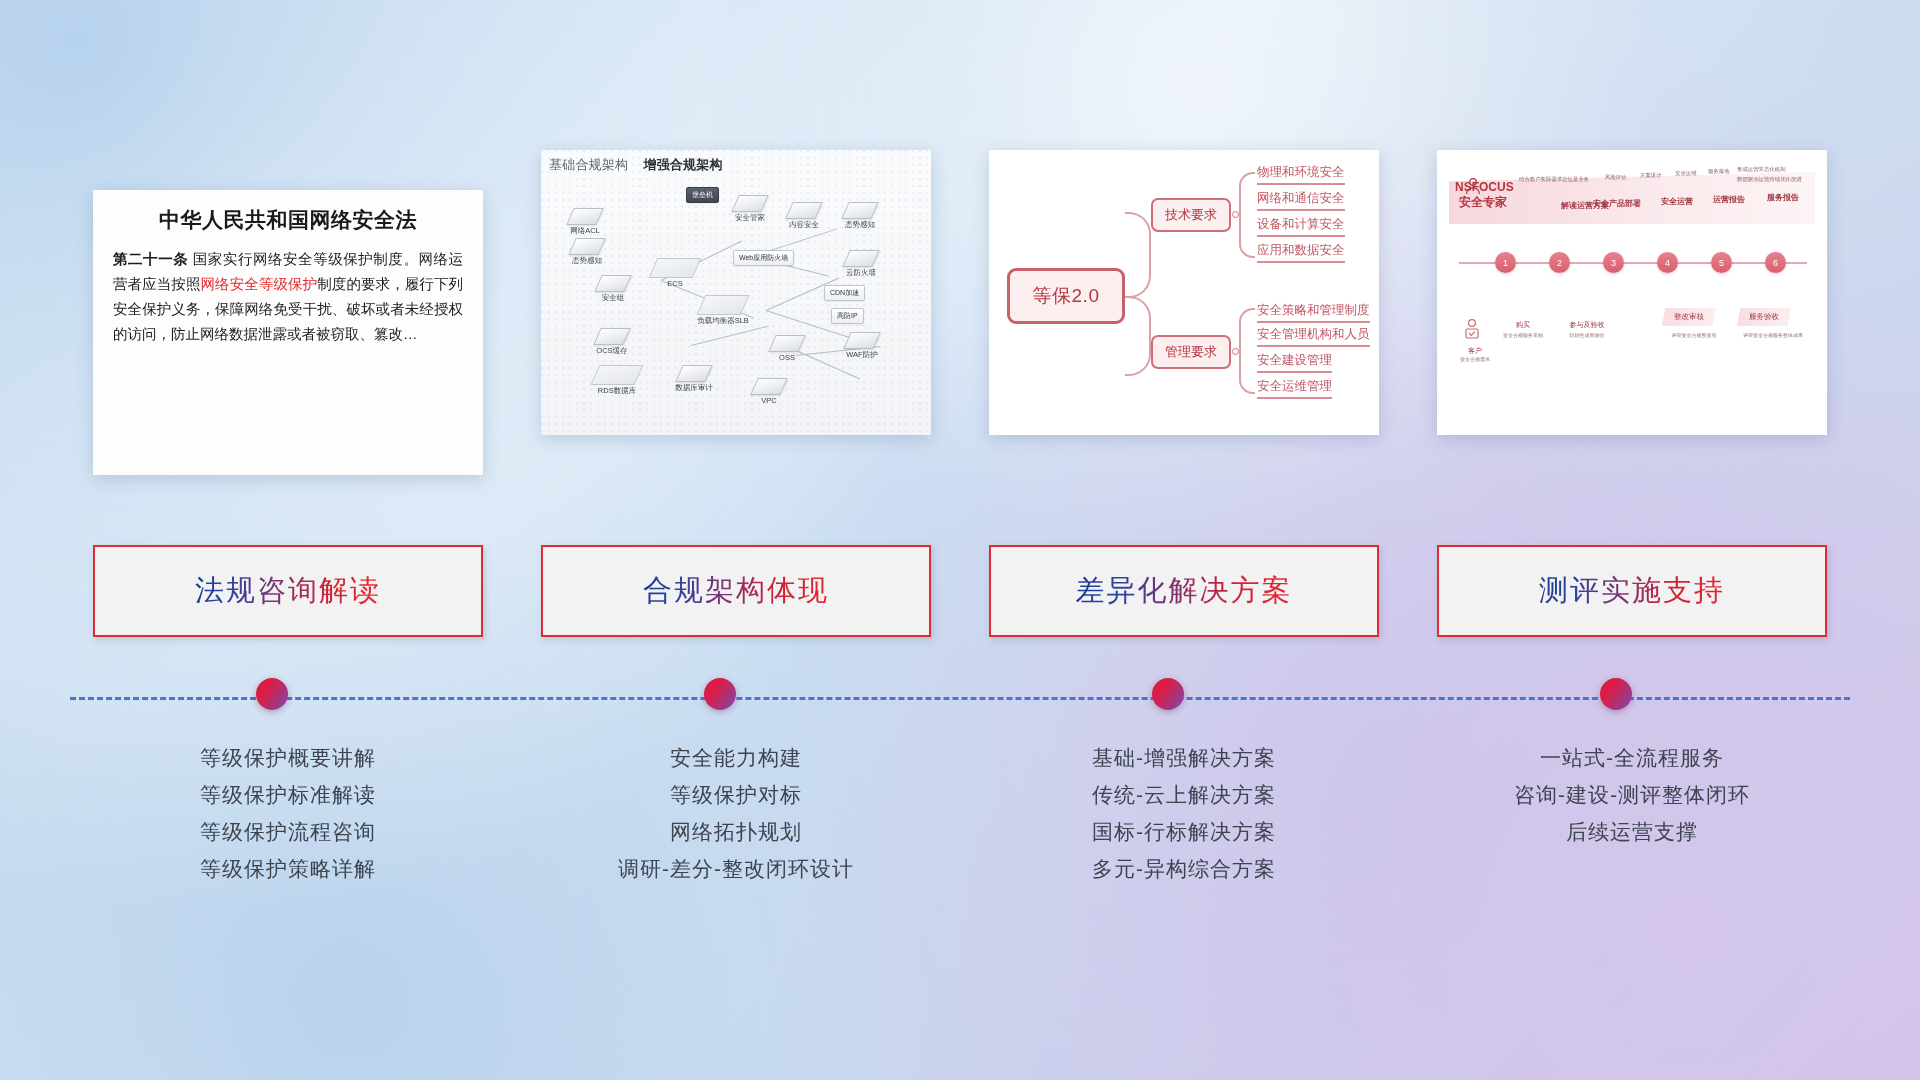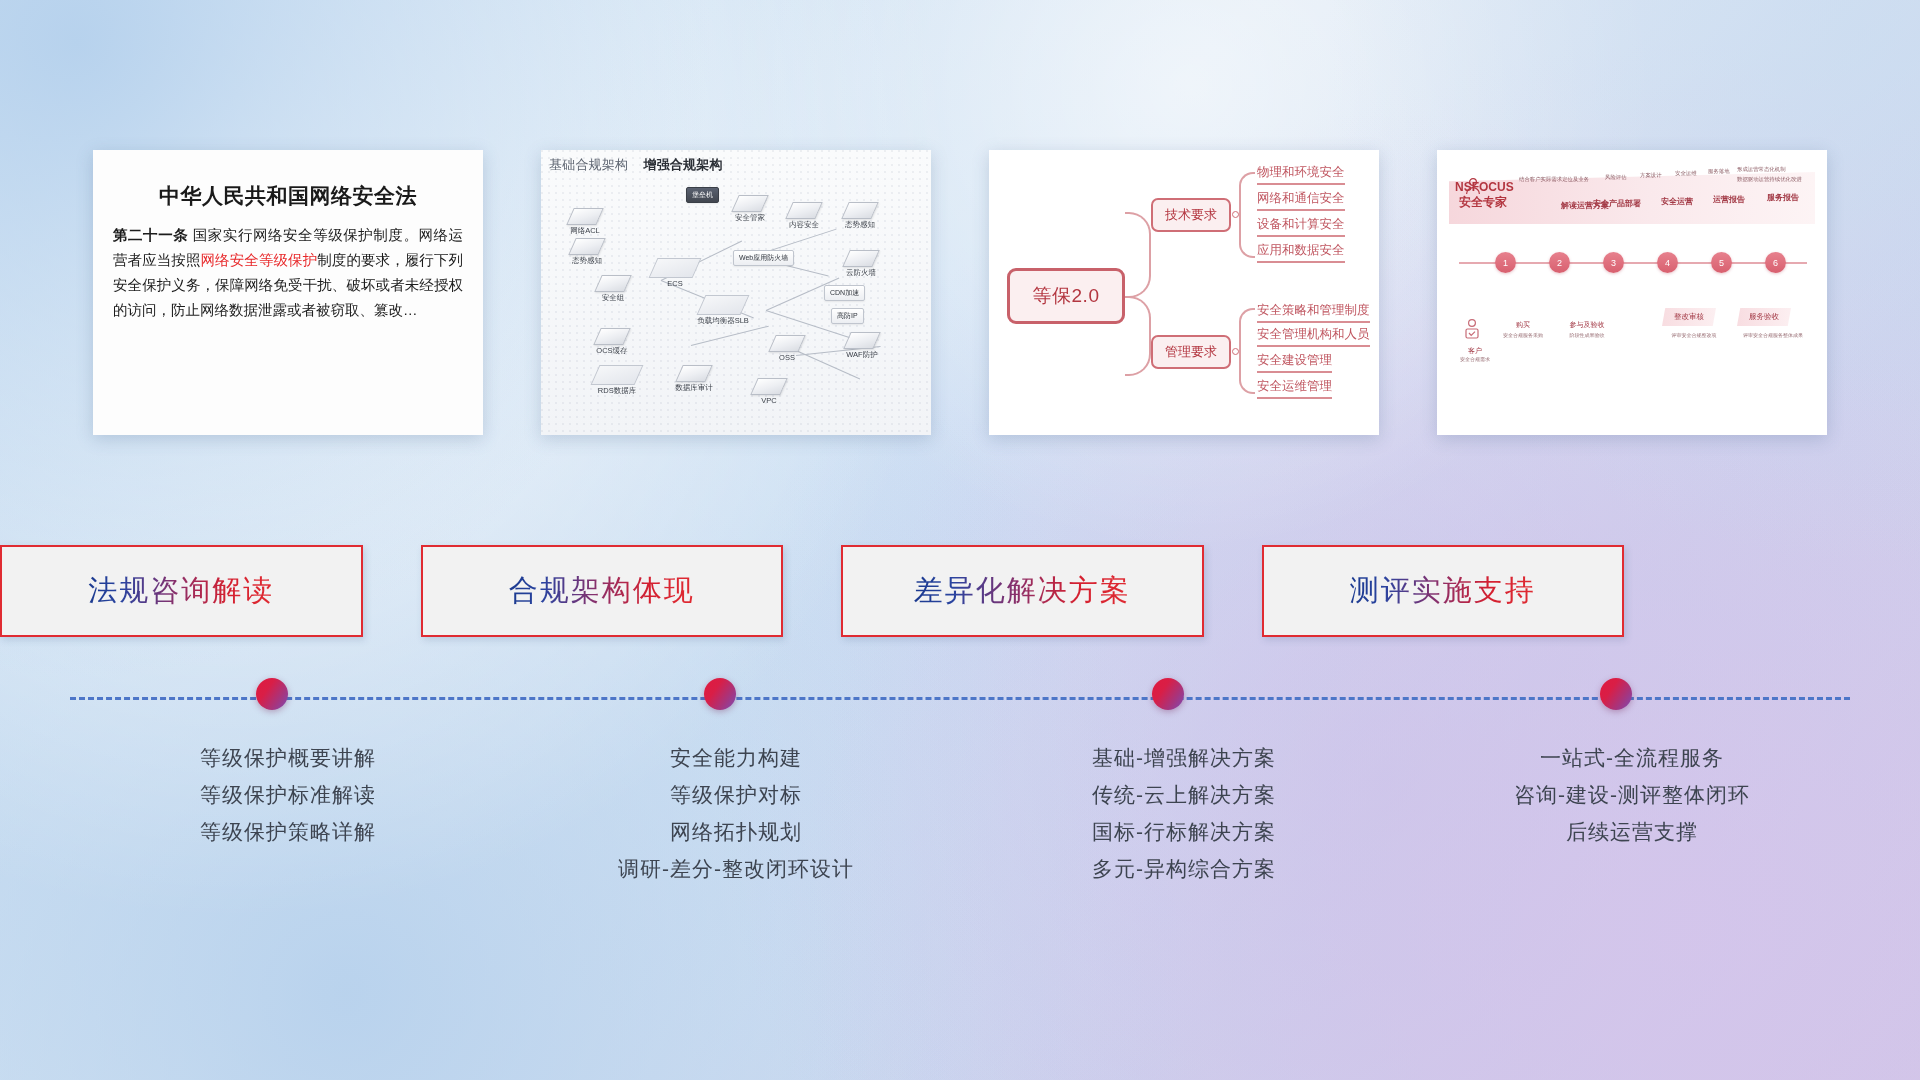--- a/index.html
+++ b/index.html
@@ -47,21 +47,21 @@
   .card {
     width: 390px;
     height: 285px;
     background: #fdfdfd;
     box-shadow: 0 4px 16px rgba(60,90,130,0.22);
     overflow: hidden;
     position: relative;
   }
 
   
-  .law-card { padding: 32px 20px 10px 20px; }
+  .law-card { padding: 16px 20px 10px 20px; margin-top: 40px; }
   .law-title {
     text-align: center;
     font-size: 21px;
     font-weight: bold;
     color: #1a1a1a;
     margin-bottom: 13px;
     letter-spacing: .5px;
   }
   .law-p {
     font-size: 14.5px;
@@ -234,21 +234,21 @@
     background: linear-gradient(90deg,#f8dde1,#fceff1);
     clip-path: polygon(6% 0, 100% 0, 94% 100%, 0 100%);
     padding: 4px 12px;
     font-size: 7.5px; color: #a33a46; white-space: nowrap;
     text-align: center;
   }
 
   
   .btn-row {
     position: absolute;
-    top: 545px; left: 0; width: 1624px;
+    top: 545px; left: 0; width: 1920px;
     display: flex; justify-content: center; gap: 58px;
     z-index: 3;
   }
   .pill {
     width: 390px; height: 92px;
     background: #f2f2f2;
     border: 2px solid #e02b32;
     display: flex; align-items: center; justify-content: center;
     box-shadow: 2px 3px 7px rgba(70,100,140,0.20);
   }
@@ -502,20 +502,21 @@
   <div class="timeline"></div>
   <div class="dot" style="left:256px;"></div>
   <div class="dot" style="left:704px;"></div>
   <div class="dot" style="left:1152px;"></div>
   <div class="dot" style="left:1600px;"></div>
 
   <div class="lists-row">
     <div class="list-col">
       <div class="item">等级保护概要讲解</div>
       <div class="item">等级保护标准解读</div>
+      <div class="item">等级保护流程咨询</div>
       <div class="item">等级保护策略详解</div>
     </div>
     <div class="list-col">
       <div class="item">安全能力构建</div>
       <div class="item">等级保护对标</div>
       <div class="item">网络拓扑规划</div>
       <div class="item">调研-差分-整改闭环设计</div>
     </div>
     <div class="list-col">
       <div class="item">基础-增强解决方案</div>

